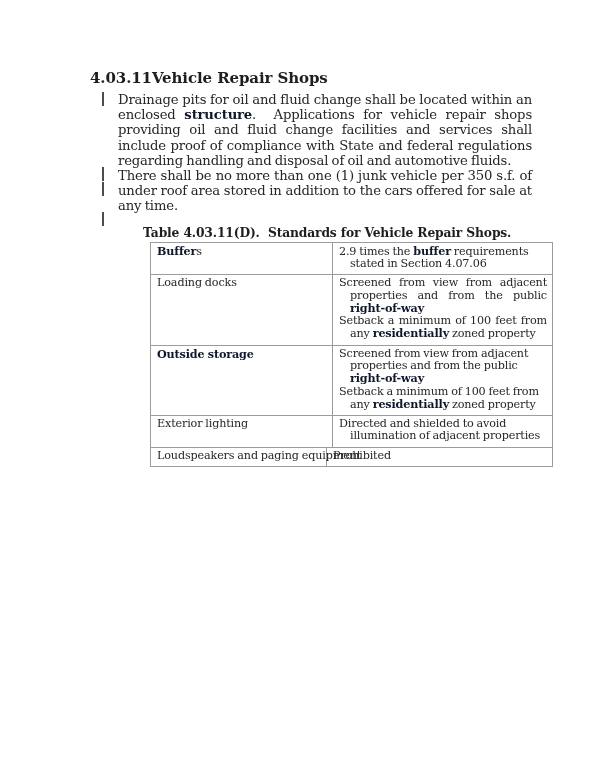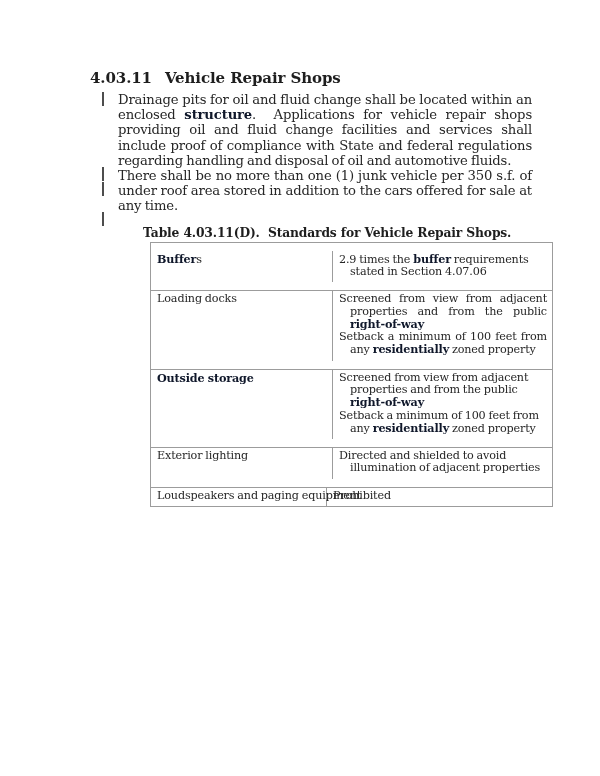--- a/index.html
+++ b/index.html
@@ -13,21 +13,21 @@
     overflow: hidden;
   }
   .heading {
     margin: 70px 0 0 90px;
     font-size: 15px;
     line-height: 17px;
     font-weight: bold;
     color: #1e1e1e;
     letter-spacing: -0.1px;
   }
-  .secnum { margin-right: 13px; }
+  .secnum { margin-right: 0; }
   .body-text {
     margin: 5px 68px 0 118px;
     font-size: 13.2px;
     line-height: 15.2px;
     text-align: justify;
     letter-spacing: -0.15px;
     word-spacing: -0.7px;
   }
   .bodyp { margin: 0; }
   .b { font-weight: bold; color: #0f172a; }
@@ -42,21 +42,21 @@
   .stable {
     margin-left: 150px;
     width: 403px;
     border: 1px solid #9c9c9c;
     font-size: 11.2px;
     line-height: 12.3px;
     letter-spacing: -0.15px;
     word-spacing: -0.5px;
     box-sizing: border-box;
   }
-  .trow { display: flex; align-items: stretch; margin-top: 8px; }
+  .trow { display: flex; align-items: stretch; }
   .trow + .trow { border-top: 1px solid #9c9c9c; }
   .tcl {
     width: 182px;
     flex: none;
     border-right: 1px solid #9c9c9c;
     padding: 2px 5px 4px 6px;
     box-sizing: border-box;
   }
   .trow.narrow .tcl { width: 176px; }
   .tcl.nowrap { white-space: nowrap; overflow: visible; }

